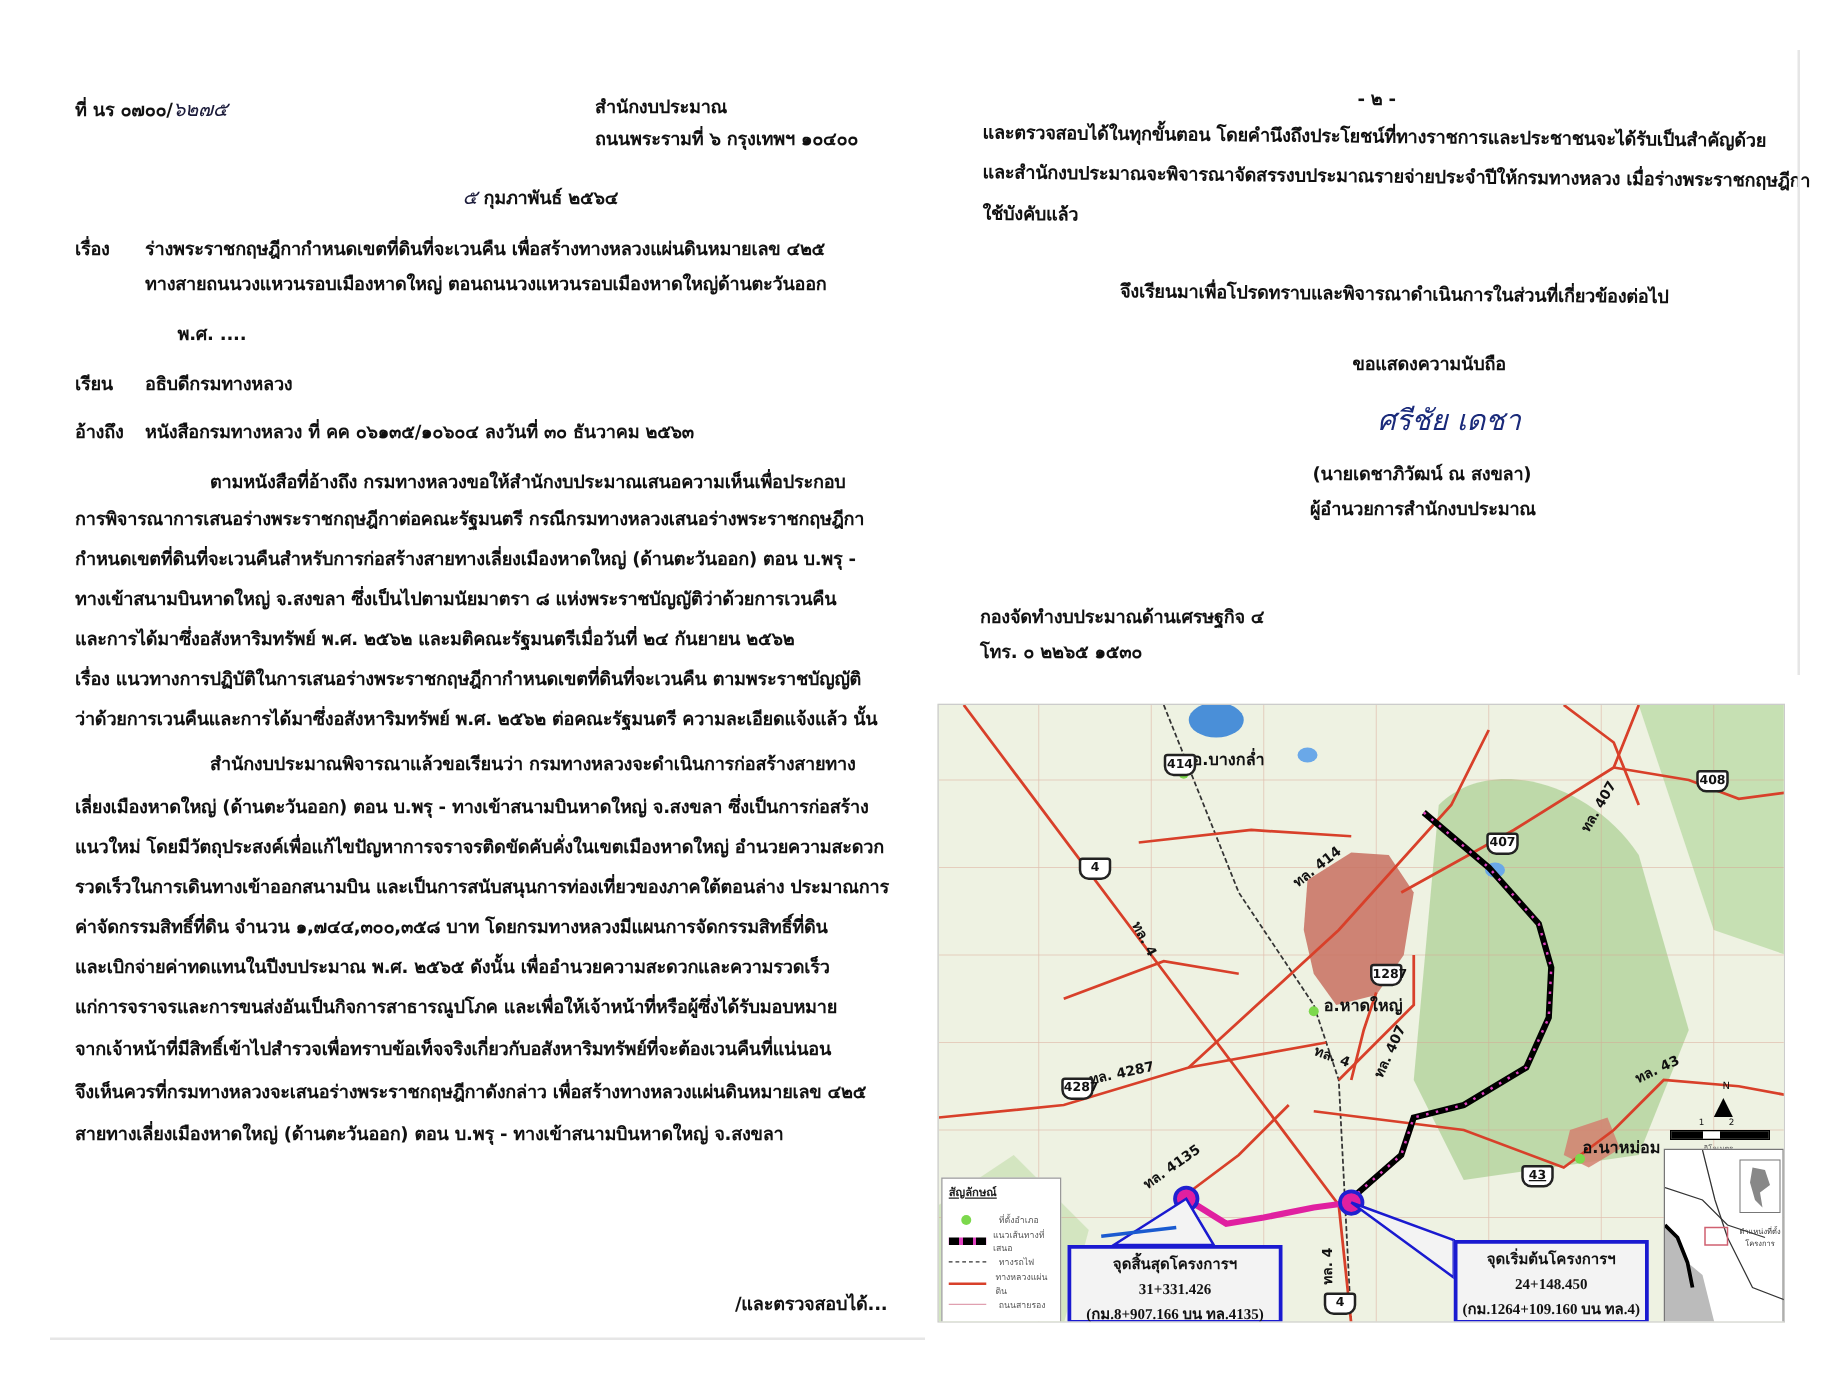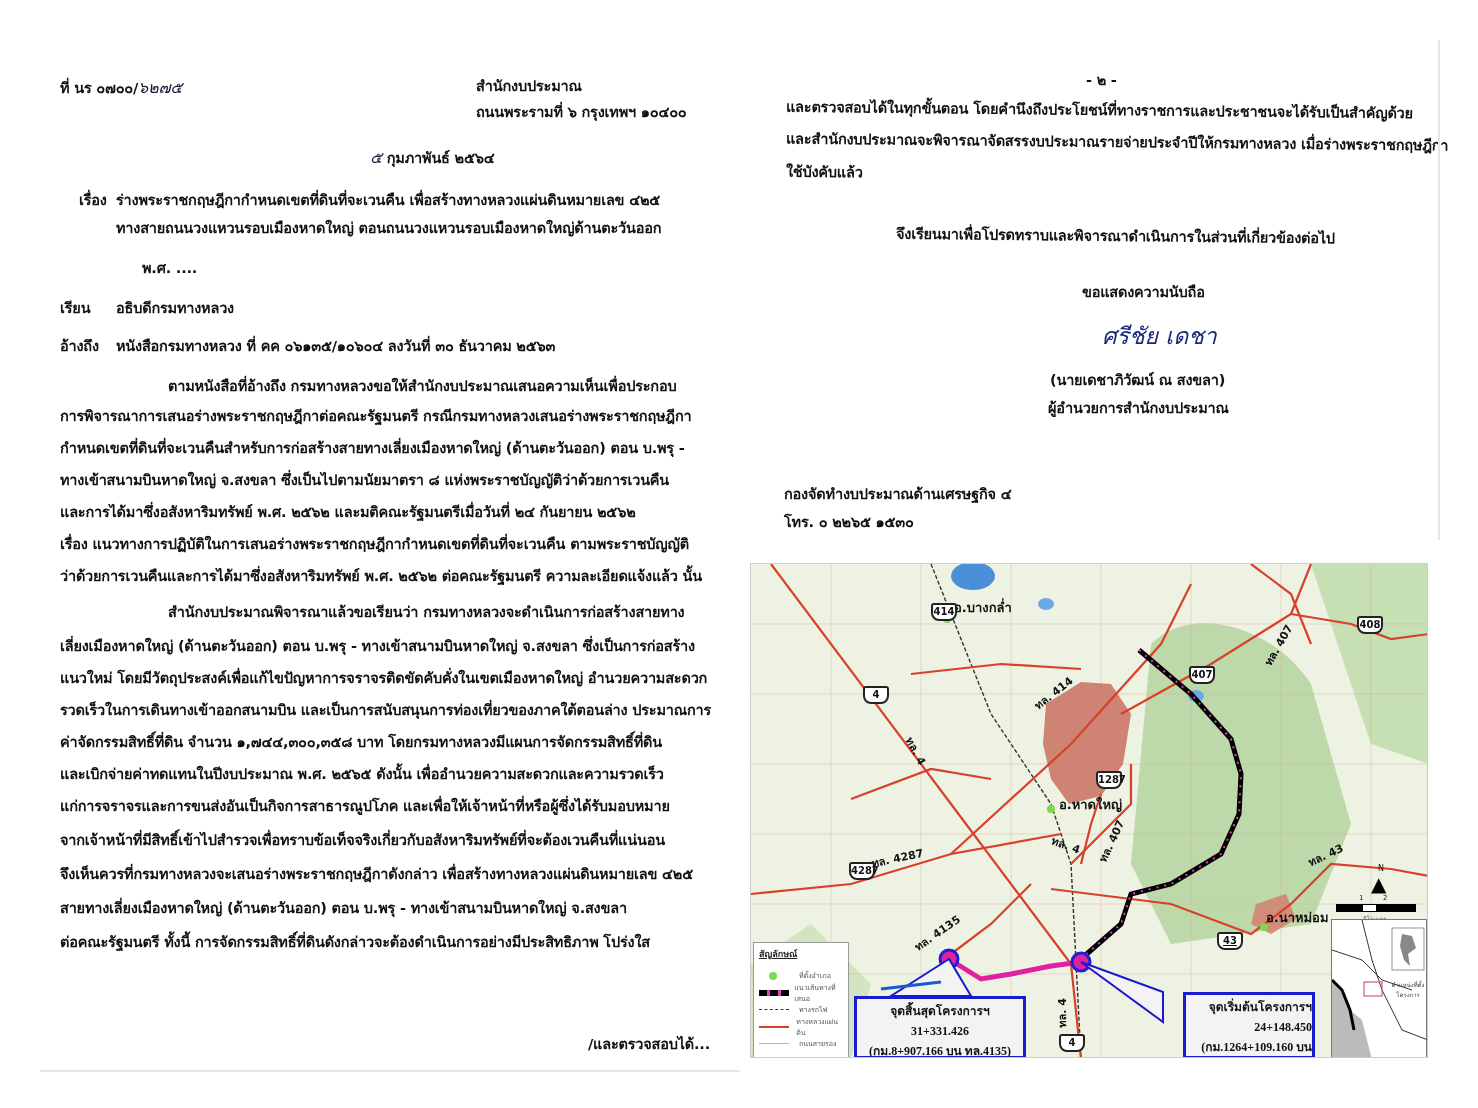--- a/index.html
+++ b/index.html
@@ -35,21 +35,21 @@
   <div class="t" style="left:20px; top:38px;">
     <span>ที่ นร ๐๗๐๐/</span><span class="hand">๖๒๗๕</span>
   </div>
   <div class="t" style="left:436px; top:36px;">สำนักงบประมาณ</div>
   <div class="t" style="left:436px; top:62px;">ถนนพระรามที่ ๖ กรุงเทพฯ ๑๐๔๐๐</div>
   <div class="t" style="left:330px; top:108px;">
     <span class="hand">๕</span>
     <span>กุมภาพันธ์ ๒๕๖๔</span>
   </div>
 
-  <div class="t" style="left:20px; top:150px;margin-left:19px;">เรื่อง</div>
+  <div class="t" style="left:20px; top:150px;">เรื่อง</div>
   <div class="t" style="left:76px; top:150px;">ร่างพระราชกฤษฎีกากำหนดเขตที่ดินที่จะเวนคืน เพื่อสร้างทางหลวงแผ่นดินหมายเลข ๔๒๕</div>
   <div class="t" style="left:76px; top:178px;">ทางสายถนนวงแหวนรอบเมืองหาดใหญ่ ตอนถนนวงแหวนรอบเมืองหาดใหญ่ด้านตะวันออก</div>
   <div class="t" style="left:76px; top:218px;margin-left:26px;">พ.ศ. ....</div>
 
   <div class="t" style="left:20px; top:258px;">เรียน</div>
   <div class="t" style="left:76px; top:258px;">อธิบดีกรมทางหลวง</div>
 
   <div class="t" style="left:20px; top:296px;">อ้างถึง</div>
   <div class="t" style="left:76px; top:296px;">หนังสือกรมทางหลวง ที่ คค ๐๖๑๓๕/๑๐๖๐๔ ลงวันที่ ๓๐ ธันวาคม ๒๕๖๓</div>
 
@@ -64,21 +64,20 @@
   <div class="t" style="left:128px; top:562px;">สำนักงบประมาณพิจารณาแล้วขอเรียนว่า กรมทางหลวงจะดำเนินการก่อสร้างสายทาง</div>
   <div class="t" style="left:20px; top:596px;">เลี่ยงเมืองหาดใหญ่ (ด้านตะวันออก) ตอน บ.พรุ - ทางเข้าสนามบินหาดใหญ่ จ.สงขลา ซึ่งเป็นการก่อสร้าง</div>
   <div class="t" style="left:20px; top:628px;">แนวใหม่ โดยมีวัตถุประสงค์เพื่อแก้ไขปัญหาการจราจรติดขัดคับคั่งในเขตเมืองหาดใหญ่ อำนวยความสะดวก</div>
   <div class="t" style="left:20px; top:660px;">รวดเร็วในการเดินทางเข้าออกสนามบิน และเป็นการสนับสนุนการท่องเที่ยวของภาคใต้ตอนล่าง ประมาณการ</div>
   <div class="t" style="left:20px; top:692px;">ค่าจัดกรรมสิทธิ์ที่ดิน จำนวน ๑,๗๔๔,๓๐๐,๓๕๘ บาท โดยกรมทางหลวงมีแผนการจัดกรรมสิทธิ์ที่ดิน</div>
   <div class="t" style="left:20px; top:724px;">และเบิกจ่ายค่าทดแทนในปีงบประมาณ พ.ศ. ๒๕๖๕ ดังนั้น เพื่ออำนวยความสะดวกและความรวดเร็ว</div>
   <div class="t" style="left:20px; top:756px;">แก่การจราจรและการขนส่งอันเป็นกิจการสาธารณูปโภค และเพื่อให้เจ้าหน้าที่หรือผู้ซึ่งได้รับมอบหมาย</div>
   <div class="t" style="left:20px; top:790px;">จากเจ้าหน้าที่มีสิทธิ์เข้าไปสำรวจเพื่อทราบข้อเท็จจริงเกี่ยวกับอสังหาริมทรัพย์ที่จะต้องเวนคืนที่แน่นอน</div>
   <div class="t" style="left:20px; top:824px;">จึงเห็นควรที่กรมทางหลวงจะเสนอร่างพระราชกฤษฎีกาดังกล่าว เพื่อสร้างทางหลวงแผ่นดินหมายเลข ๔๒๕</div>
   <div class="t" style="left:20px; top:858px;">สายทางเลี่ยงเมืองหาดใหญ่ (ด้านตะวันออก) ตอน บ.พรุ - ทางเข้าสนามบินหาดใหญ่ จ.สงขลา</div>
-  <div class="t" style="left:20px; top:892px;">ต่อคณะรัฐมนตรี ทั้งนี้ การจัดกรรมสิทธิ์ที่ดินดังกล่าวจะต้องดำเนินการอย่างมีประสิทธิภาพ โปร่งใส</div>
 
   <div class="t" style="left:548px; top:994px;">/และตรวจสอบได้...</div>
 </div>
 <div class="page-shadow-line" style="left:40px; top:1070px; width:700px; height:2px;"></div>
 
 <div id="page2" class="page">
   <div class="t" style="left:334px; top:30px;">- ๒ -</div>
   <div class="t" style="left:34px; top:60px; transform:rotate(0.6deg);">และตรวจสอบได้ในทุกขั้นตอน โดยคำนึงถึงประโยชน์ที่ทางราชการและประชาชนจะได้รับเป็นสำคัญด้วย</div>
   <div class="t" style="left:34px; top:92px; transform:rotate(0.6deg);">และสำนักงบประมาณจะพิจารณาจัดสรรงบประมาณรายจ่ายประจำปีให้กรมทางหลวง เมื่อร่างพระราชกฤษฎีกา</div>
   <div class="t" style="left:34px; top:122px; transform:rotate(0.6deg);">ใช้บังคับแล้ว</div>
@@ -178,21 +177,21 @@
   <div class="shield" style="left:98px; top:298px;">4287</div>
   <div class="shield" style="left:345px; top:207px;">1287</div>
   <div class="shield" style="left:466px; top:368px;text-decoration:underline;">43</div>
   <div class="shield" style="left:308px; top:470px;">4</div>
 
   <div class="callout" style="left:103px; top:432px; width:172px; height:63px;">
     <div>จุดสิ้นสุดโครงการฯ</div>
     <div>31+331.426</div>
     <div>(กม.8+907.166 บน ทล.4135)</div>
   </div>
-  <div class="callout" style="left:432px; top:428px; width:132px; height:67px;text-align:right;">
+  <div class="callout" style="left:412px; top:428px; width:156px; height:67px;">
     <div>จุดเริ่มต้นโครงการฯ</div>
     <div>24+148.450</div>
     <div>(กม.1264+109.160 บน ทล.4)</div>
   </div>
 
   <div class="legend">
     <div class="title">สัญลักษณ์</div>
     <div class="row">
       <span class="sym">
           <span style="position:absolute;left:10px;top:1px;width:8px;height:8px;border-radius:50%;background:#7cd84c;"></span>

